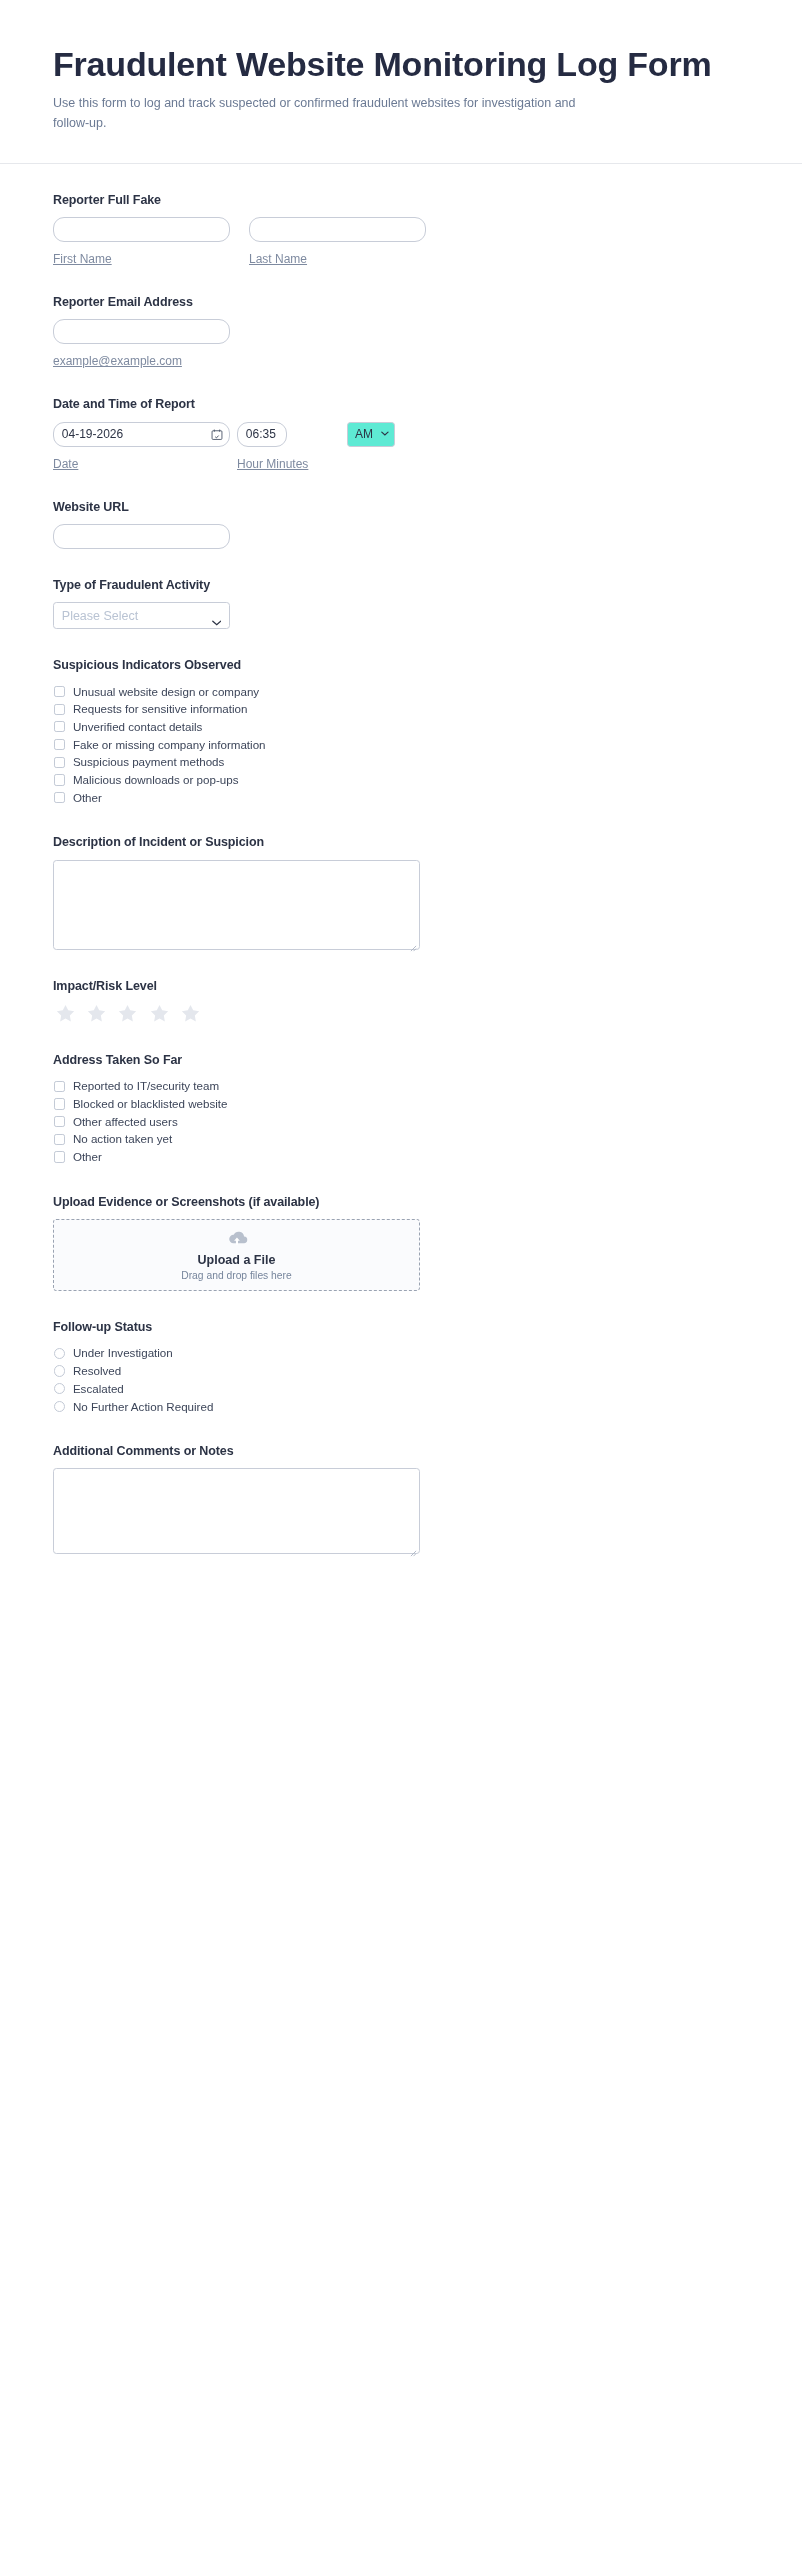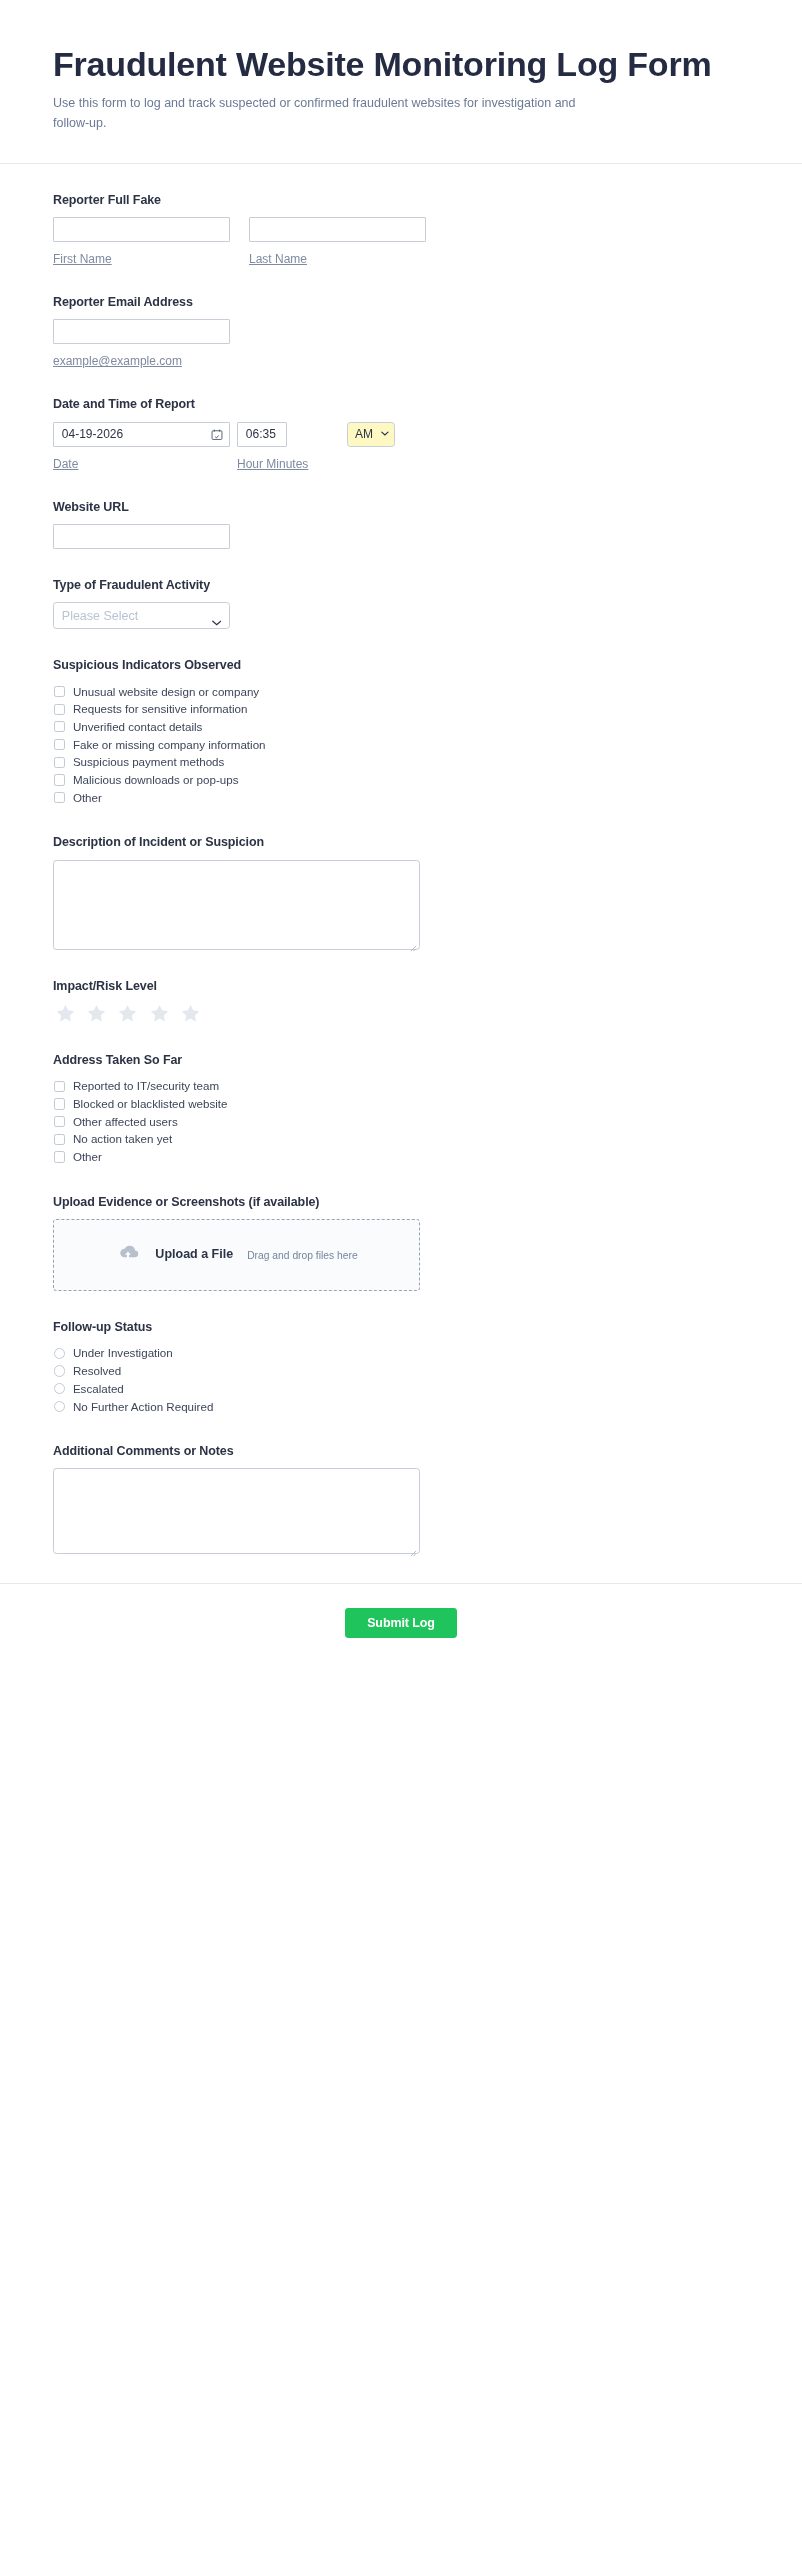--- a/index.html
+++ b/index.html
@@ -48,21 +48,21 @@
   .sub-label {
     font-size: 12px;
     color: #7e8aa0;
     margin-top: 10px;
     display: block;
     text-decoration: underline;
   }
 
   .txt-input {
     border: 0.9px solid #c8cdd8;
-    border-radius: 1px;
+    border-radius: 11px;
     height: 25px;
     background: #fff;
     font-family: "Liberation Sans", sans-serif;
     font-size: 12px;
     color: #2c3345;
     padding: 0 7.8px;
     outline: none;
     width: 100%;
     display: block;
   }
@@ -86,21 +86,21 @@
   .time-cell { width: 50px; }
   .time-input { text-align: left; }
   .ampm-cell { width: 48px; position: relative; }
   .sel {
     appearance: none;
     -webkit-appearance: none;
     border: 0.9px solid #c8cdd8;
     border-radius: 3.4px;
     height: 25px;
     width: 100%;
-    background: #fef9c3;
+    background: #5eead4;
     font-family: "Liberation Sans", sans-serif;
     font-size: 12px;
     color: #2c3345;
     padding: 0 17px 0 7px;
     outline: none;
   }
   .chev {
     position: absolute;
     right: 6px; top: 9.5px;
     width: 7.8px; height: 5.2px;
@@ -185,24 +185,24 @@
   .star svg { display: block; }
 
   
   .upload-box {
     width: 367px;
     height: 72px;
     border: 0.9px dashed #9aa3b2;
     border-radius: 3.4px;
     background: #fafbfd;
     display: flex;
-    flex-direction: row;
+    flex-direction: column;
     align-items: center;
     justify-content: center;
-    gap: 14px;
+    gap: 0px;
   }
   .cloud { margin-bottom: 5.2px; }
   .cloud svg { display: block; }
   .upload-title {
     font-size: 12.5px;
     font-weight: bold;
     color: #2c3345;
     margin-bottom: 2.6px;
   }
   .upload-sub { font-size: 10.3px; color: #76859c; }
@@ -466,18 +466,15 @@
         <span class="resize-grip">
           <svg viewBox="0 0 8 8" width="7" height="7" stroke="#aab2c2" stroke-width="1" fill="none">
             <path d="M7 1L1 7M7 4L4 7"></path>
           </svg>
         </span>
       </div>
     </div>
 
   </div>
 
-  <div class="form-footer">
-    <button class="submit-btn" style="background: rgb(32, 196, 92);">Submit Log</button>
-  </div>
 
 </div>
 
 
 </body></html>

